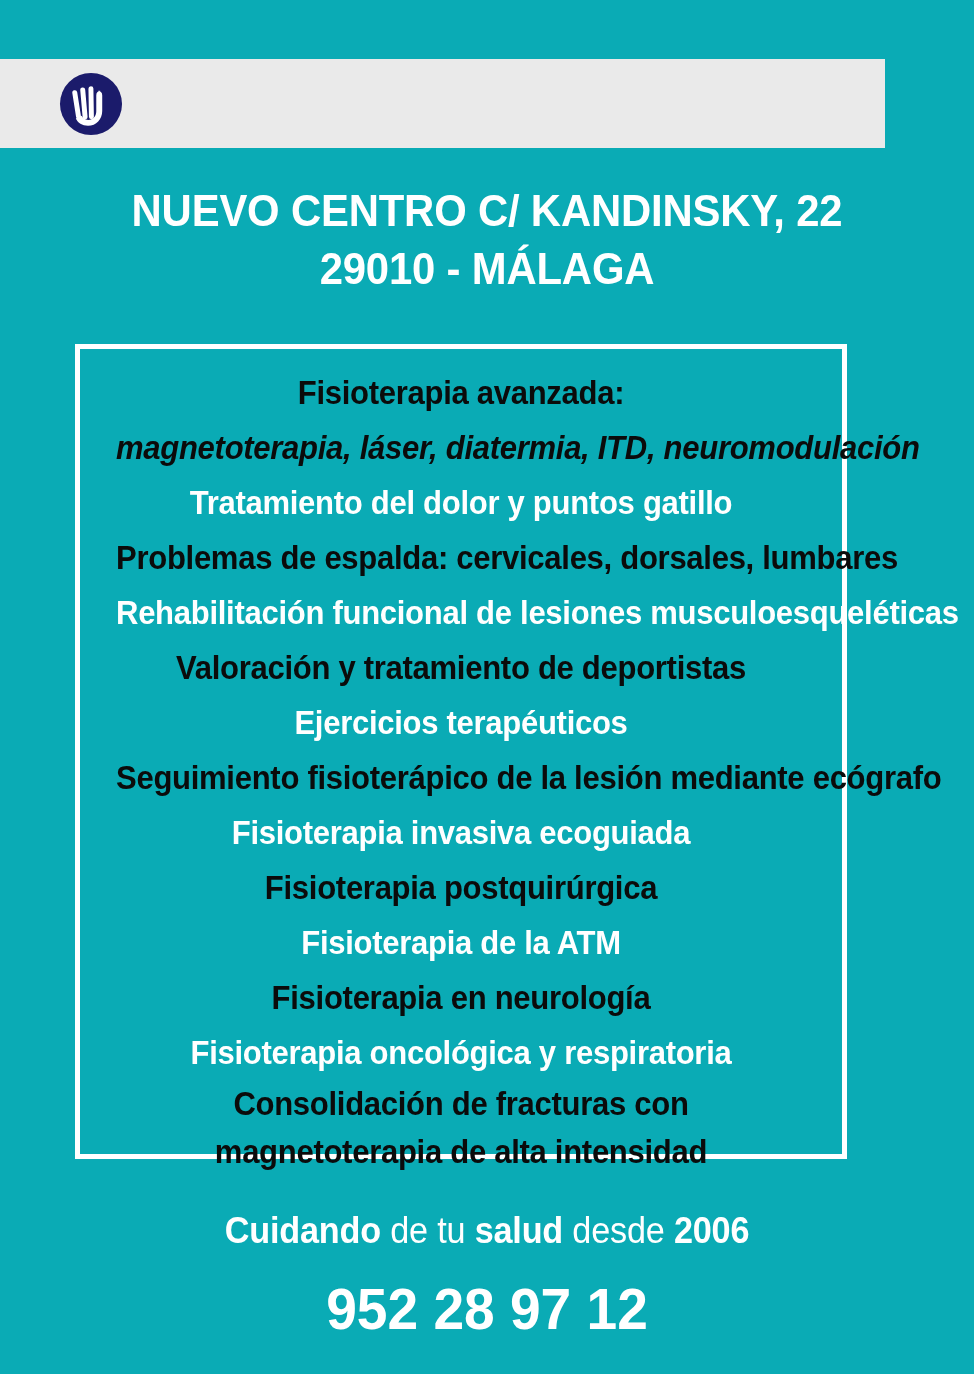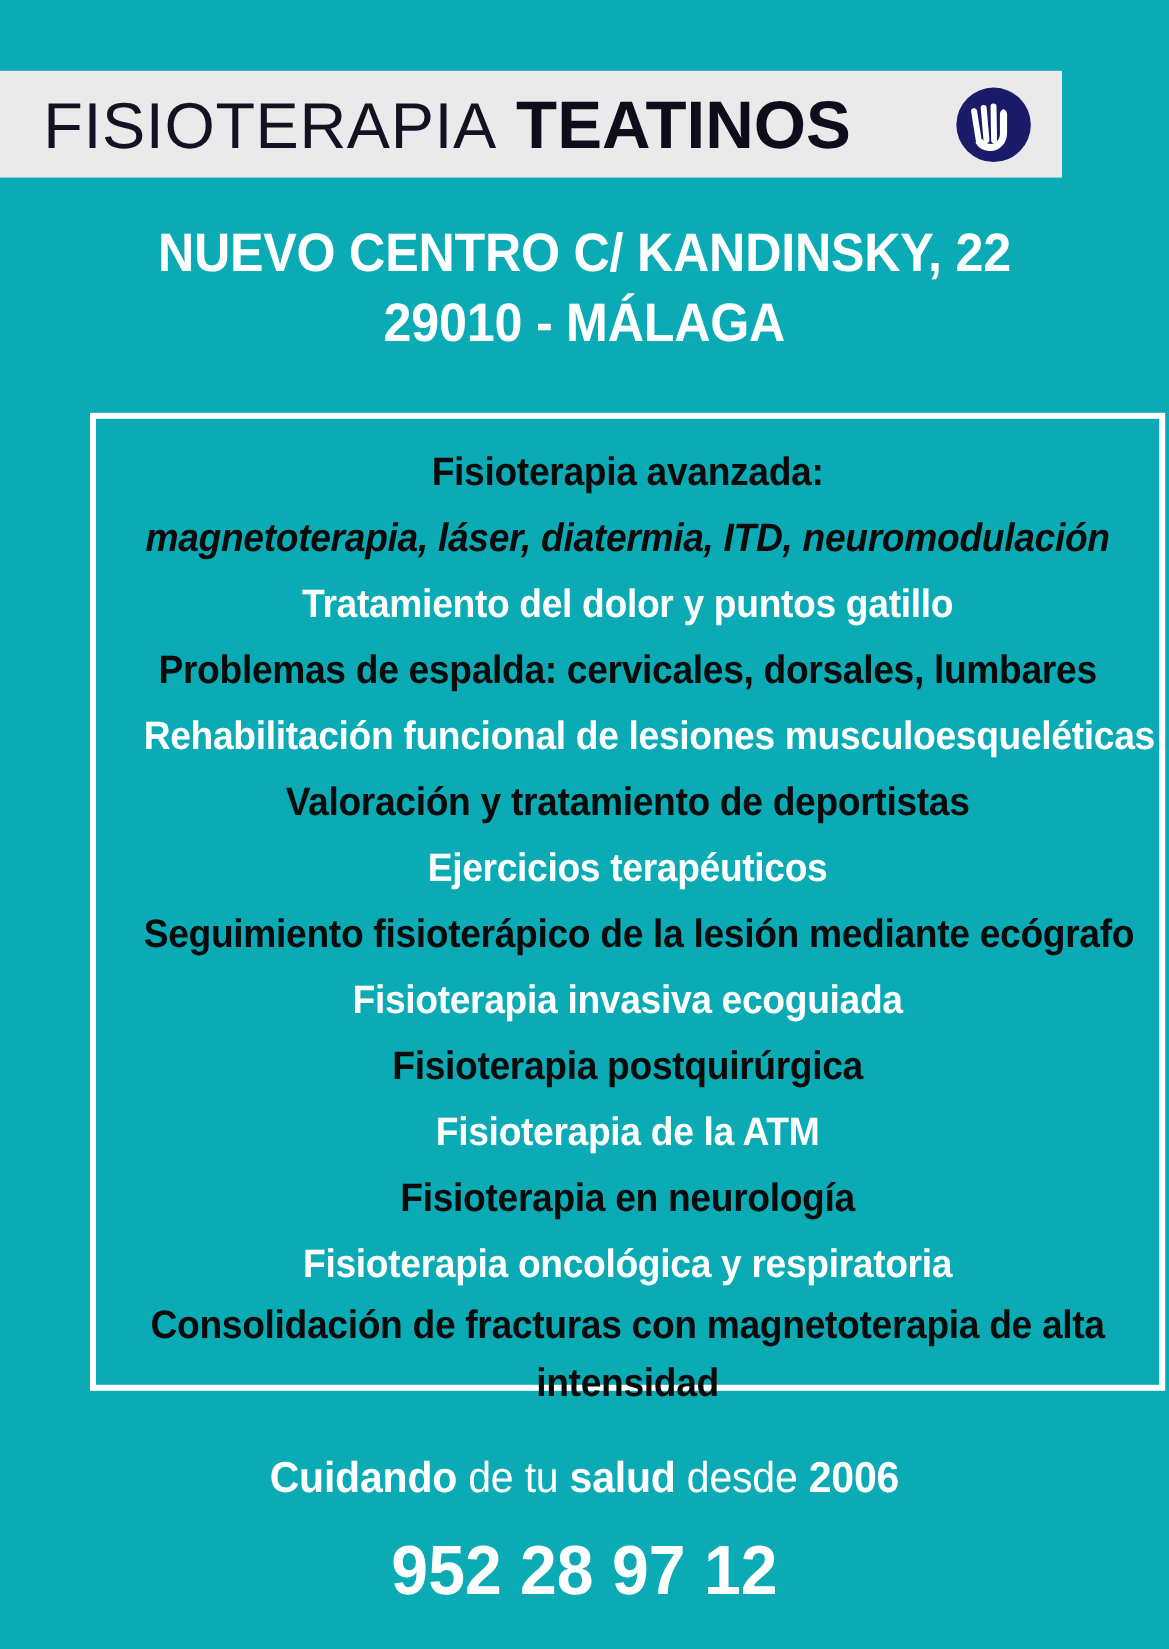--- a/index.html
+++ b/index.html
@@ -76,21 +76,21 @@
     letter-spacing: -0.2px;
     transform: scaleX(0.93);
     transform-origin: center top;
   }
 
   
   .services-box {
     position: absolute;
     left: 75px;
     top: 344px;
-    width: 896px;
+    width: 772px;
     height: 815px;
     border: 5px solid #ffffff;
     box-sizing: border-box;
     padding: 16px 14px 10px 14px;
   }
   .service-line {
     text-align: center;
     font-family: "Liberation Sans Narrow", "Liberation Sans", sans-serif;
     font-weight: 700;
     font-size: 33px;
@@ -139,24 +139,20 @@
     line-height: 66px;
     letter-spacing: 0px;
     transform: scaleX(0.95);
     transform-origin: center top;
   }
 </style>
 </head>
 <body>
 
 <div class="banner">
-  <div class="banner-wordmark">
-    <span class="brand-light">FISIOTERAPIA</span>
-    <span class="brand-bold">TEATINOS</span>
-  </div>
   <div class="banner-logo">
     <svg viewBox="0 0 100 100" width="66" height="66" aria-hidden="true">
       <circle cx="50" cy="50" r="47" fill="#1b1b6b"></circle>
       <g fill="#ffffff">
         <rect x="24.5" y="29" width="7.5" height="44" rx="3.7" transform="rotate(-9 28 51)"></rect>
         <rect x="35.5" y="25" width="7.5" height="48" rx="3.7" transform="rotate(-5 39 49)"></rect>
         <rect x="46.5" y="23" width="7.5" height="50" rx="3.7" transform="rotate(-1 50 48)"></rect>
         <path d="M64 30 c4.2 0 7 2.8 7 6.6 v24 c0 12.5 -9 22.5 -21.5 22.5 c-9 0 -15.5 -4.5 -18.5 -11 l8.8 -4.2 c2.2 4 5.6 6.2 9.9 6.2 c7.2 0 12.3 -5.7 12.3 -13.2 v-24.3 c0 -3.8 2.8 -6.6 7 -6.6 z" transform="translate(-4 0)"></path>
       </g>
     </svg>

